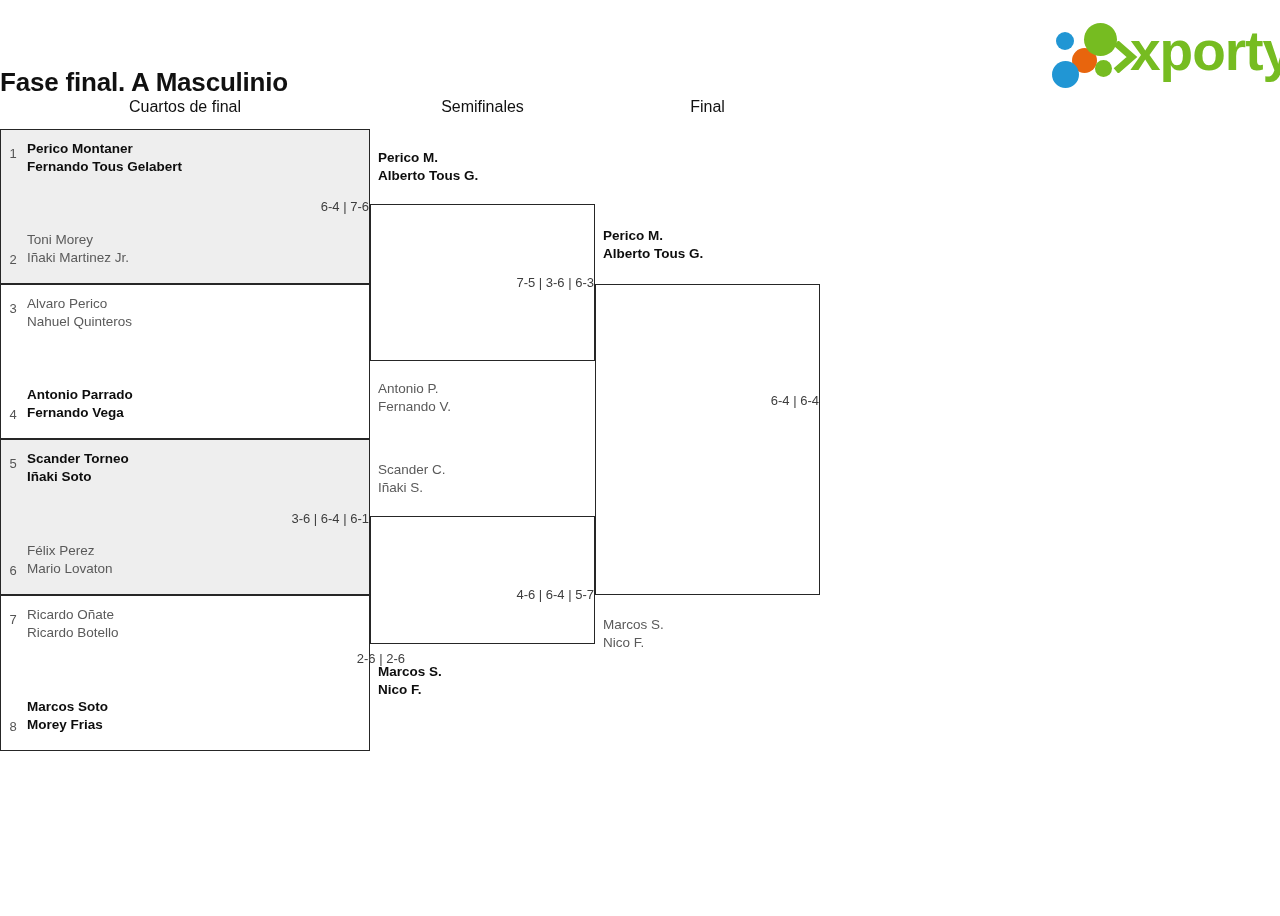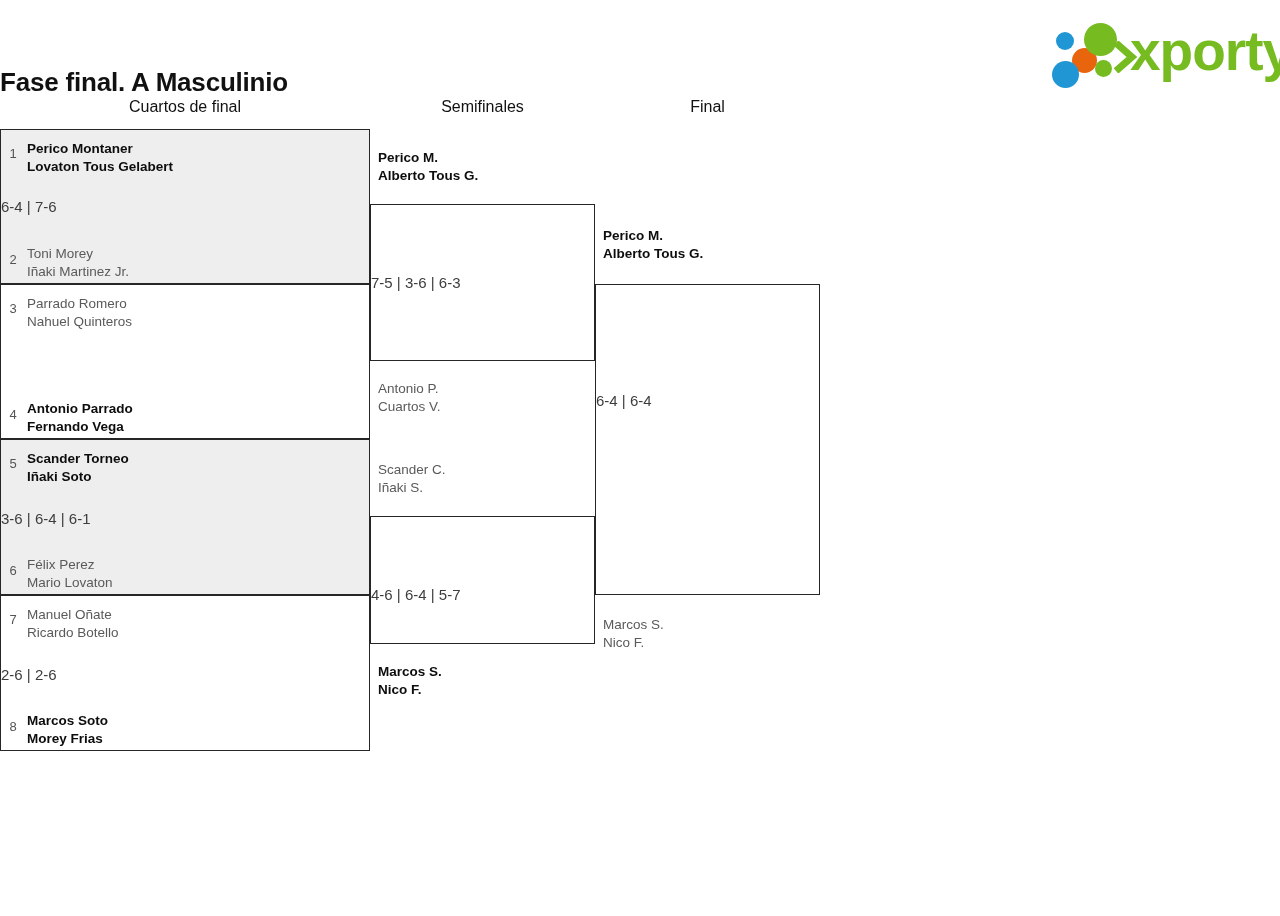--- a/index.html
+++ b/index.html
@@ -102,31 +102,31 @@
     left: 26px;
     font-size: 13.5px;
     line-height: 18px;
     white-space: nowrap;
   }
   .team .ln { display: block; }
   .team.winner { color: #0d0d0d; font-weight: 700; }
   .team.loser  { color: #5a5a5a; font-weight: 400; }
 
   .team-top    { top: 10px; }
-  .team-bottom { bottom: 2px; }
+  .team-bottom { bottom: 16px; }
   .seed-top    { top: 16px; }
   .seed-bottom { bottom: 16px; }
 
   
   .score {
     position: absolute;
     left: 0;
     width: 100%;
-    text-align: left;
-    font-size: 15px;
+    text-align: right;
+    font-size: 13px;
     color: #3d3d3d;
     line-height: 16px;
   }
 
   
   .r0 { left: 0px; width: 370px; }
   #match-qf-1 { top: 129px; height: 155px; }
   #match-qf-2 { top: 284px; height: 155px; }
   #match-qf-3 { top: 439px; height: 156px; }
   #match-qf-4 { top: 595px; height: 156px; }
@@ -175,34 +175,34 @@
 <div class="round-header" id="round-header-0">Cuartos de final</div>
 <div class="round-header" id="round-header-1">Semifinales</div>
 <div class="round-header" id="round-header-2">Final</div>
 
 <div class="bracket">
 
   <div class="match r0 shaded" id="match-qf-1">
     <span class="seed seed-top">1</span>
     <span class="team team-top winner">
       <span class="ln">Perico Montaner</span>
-      <span class="ln">Lovaton Tous Gelabert</span>
+      <span class="ln">Fernando Tous Gelabert</span>
     </span>
     <span class="score" style="top:69px;">6-4 | 7-6</span>
     <span class="seed seed-bottom">2</span>
     <span class="team team-bottom loser">
       <span class="ln">Toni Morey</span>
       <span class="ln">Iñaki Martinez Jr.</span>
     </span>
   </div>
 
   <div class="match r0 plain" id="match-qf-2">
     <span class="seed seed-top">3</span>
     <span class="team team-top loser">
-      <span class="ln">Parrado Romero</span>
+      <span class="ln">Alvaro Perico</span>
       <span class="ln">Nahuel Quinteros</span>
     </span>
     <span class="seed seed-bottom">4</span>
     <span class="team team-bottom winner">
       <span class="ln">Antonio Parrado</span>
       <span class="ln">Fernando Vega</span>
     </span>
   </div>
 
   <div class="match r0 shaded" id="match-qf-3">
@@ -215,40 +215,40 @@
     <span class="seed seed-bottom">6</span>
     <span class="team team-bottom loser">
       <span class="ln">Félix Perez</span>
       <span class="ln">Mario Lovaton</span>
     </span>
   </div>
 
   <div class="match r0 plain" id="match-qf-4">
     <span class="seed seed-top">7</span>
     <span class="team team-top loser">
-      <span class="ln">Manuel Oñate</span>
+      <span class="ln">Ricardo Oñate</span>
       <span class="ln">Ricardo Botello</span>
     </span>
-    <span class="score" style="top:71px;">2-6 | 2-6</span>
+    <span class="score" style="top:55px;margin-left:36px;">2-6 | 2-6</span>
     <span class="seed seed-bottom">8</span>
     <span class="team team-bottom winner">
       <span class="ln">Marcos Soto</span>
       <span class="ln">Morey Frias</span>
     </span>
   </div>
 
   <div class="match r1 plain" id="match-sf-1">
     <span class="team team-top winner">
       <span class="ln">Perico M.</span>
       <span class="ln">Alberto Tous G.</span>
     </span>
     <span class="score" style="top:70px;">7-5 | 3-6 | 6-3</span>
     <span class="team team-bottom loser">
       <span class="ln">Antonio P.</span>
-      <span class="ln">Cuartos V.</span>
+      <span class="ln">Fernando V.</span>
     </span>
   </div>
 
   <div class="match r1 plain" id="match-sf-2">
     <span class="team team-top loser">
       <span class="ln">Scander C.</span>
       <span class="ln">Iñaki S.</span>
     </span>
     <span class="score" style="top:70px;">4-6 | 6-4 | 5-7</span>
     <span class="team team-bottom winner">

